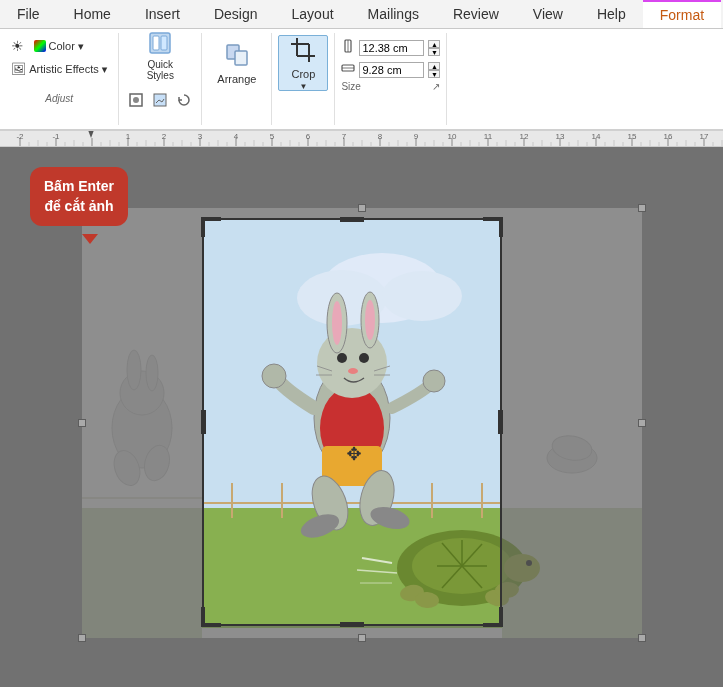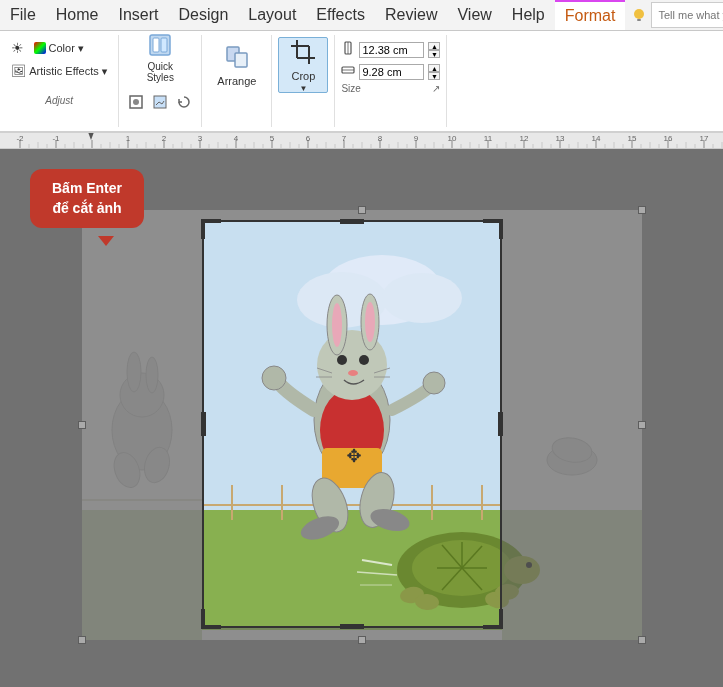--- a/index.html
+++ b/index.html
@@ -2,22 +2,22 @@
 <html><head>
   <meta charset="utf-8">
   <style>
     * { margin: 0; padding: 0; box-sizing: border-box; }
     body { width: 723px; height: 687px; overflow: hidden; font-family: 'Segoe UI', Arial, sans-serif; background: #f0f0f0; }
 
     
     .ribbon { background: #f3f3f3; border-bottom: 1px solid #d0d0d0; }
     .ribbon-tabs { display: flex; background: #f3f3f3; border-bottom: 1px solid #c8c8c8; }
     .ribbon-tab {
-      padding: 5px 10px;
-      font-size: 16px;
+      padding: 5px 17px;
+      font-size: 14px;
       color: #333;
       cursor: pointer;
       border: none;
       background: transparent;
     }
     .ribbon-tab.active {
       background: white;
       color: #c55a11;
       border-top: 2px solid #c55a11;
     }
@@ -117,21 +117,21 @@
       z-index: 5;
     }
 
     
     .tooltip-bubble {
       position: absolute;
       top: 20px;
       left: 30px;
       background: #c0392b;
       color: white;
-      padding: 10px 22px;
+      padding: 10px 14px;
       border-radius: 12px;
       font-size: 14px;
       font-weight: bold;
       line-height: 1.4;
       z-index: 100;
       max-width: 130px;
       text-align: center;
     }
     .tooltip-bubble::after {
       content: '';
@@ -168,21 +168,21 @@
 </head>
 <body>
 
 <div class="ribbon">
   <div class="ribbon-tabs">
     <button class="ribbon-tab">File</button>
     <button class="ribbon-tab">Home</button>
     <button class="ribbon-tab">Insert</button>
     <button class="ribbon-tab">Design</button>
     <button class="ribbon-tab">Layout</button>
-    <button class="ribbon-tab">Effects</button>
+    <button class="ribbon-tab">Mailings</button>
     <button class="ribbon-tab">Review</button>
     <button class="ribbon-tab">View</button>
     <button class="ribbon-tab">Help</button>
     <button class="ribbon-tab active" style="color:#c55a11; border-top:2px solid #d946ef; background:white;">Format</button>
     <span style="display:inline-flex;align-items:center;margin-left:6px;">
       <svg width="16" height="16" viewBox="0 0 16 16">
           <circle cx="8" cy="7" r="5" fill="#f0c040"></circle>
           <rect x="6" y="12" width="4" height="2" rx="1" fill="#888"></rect>
         </svg>
     </span>

